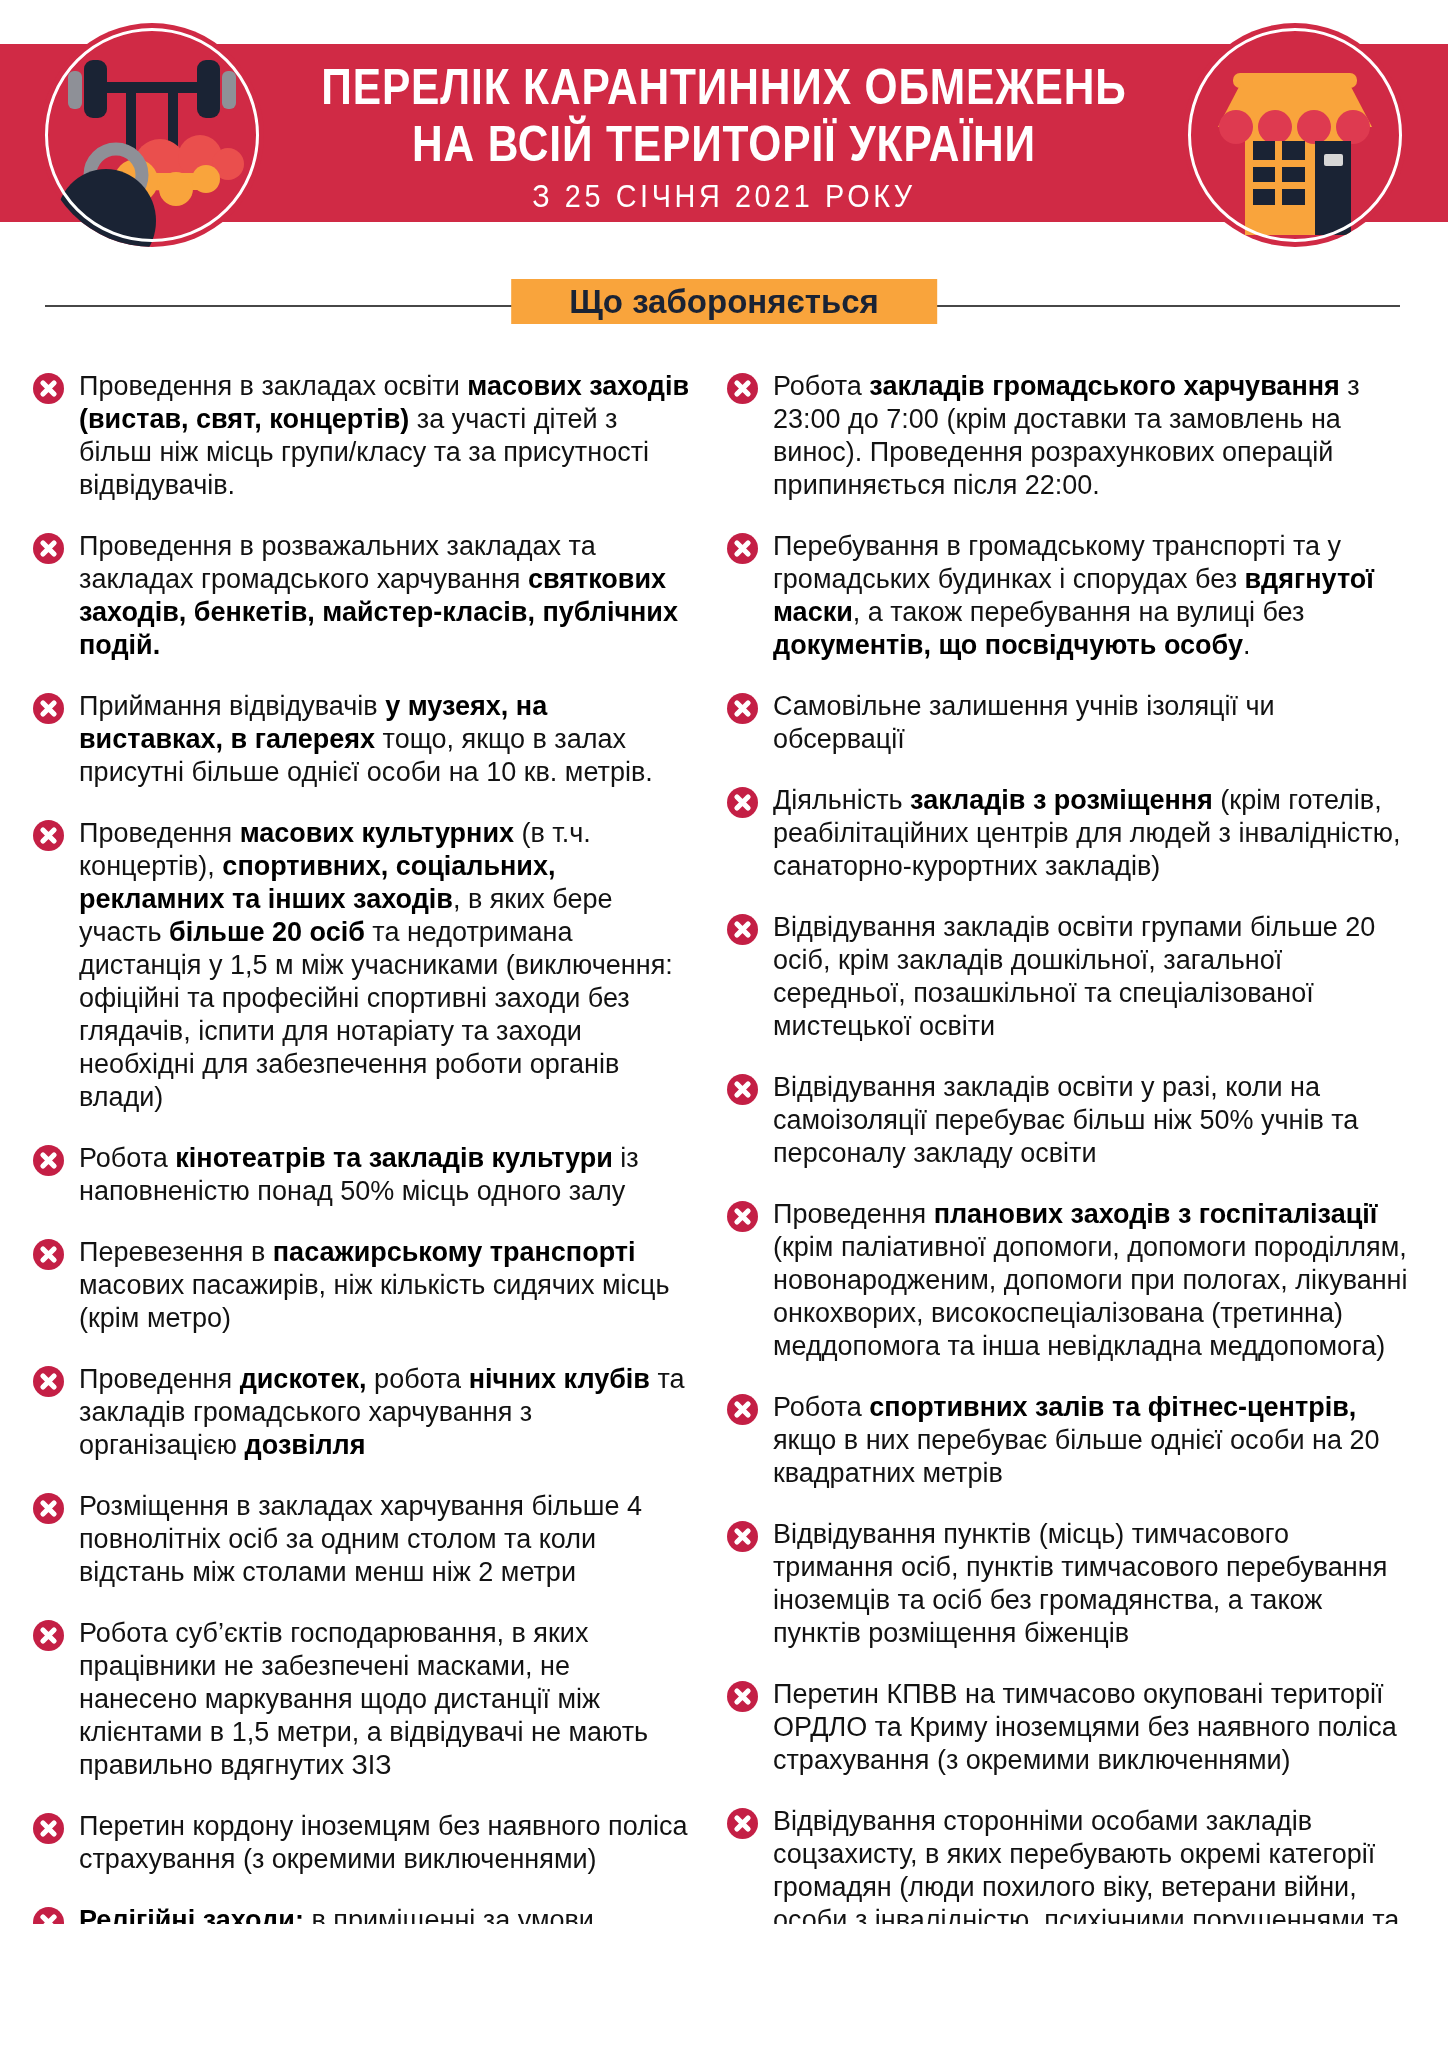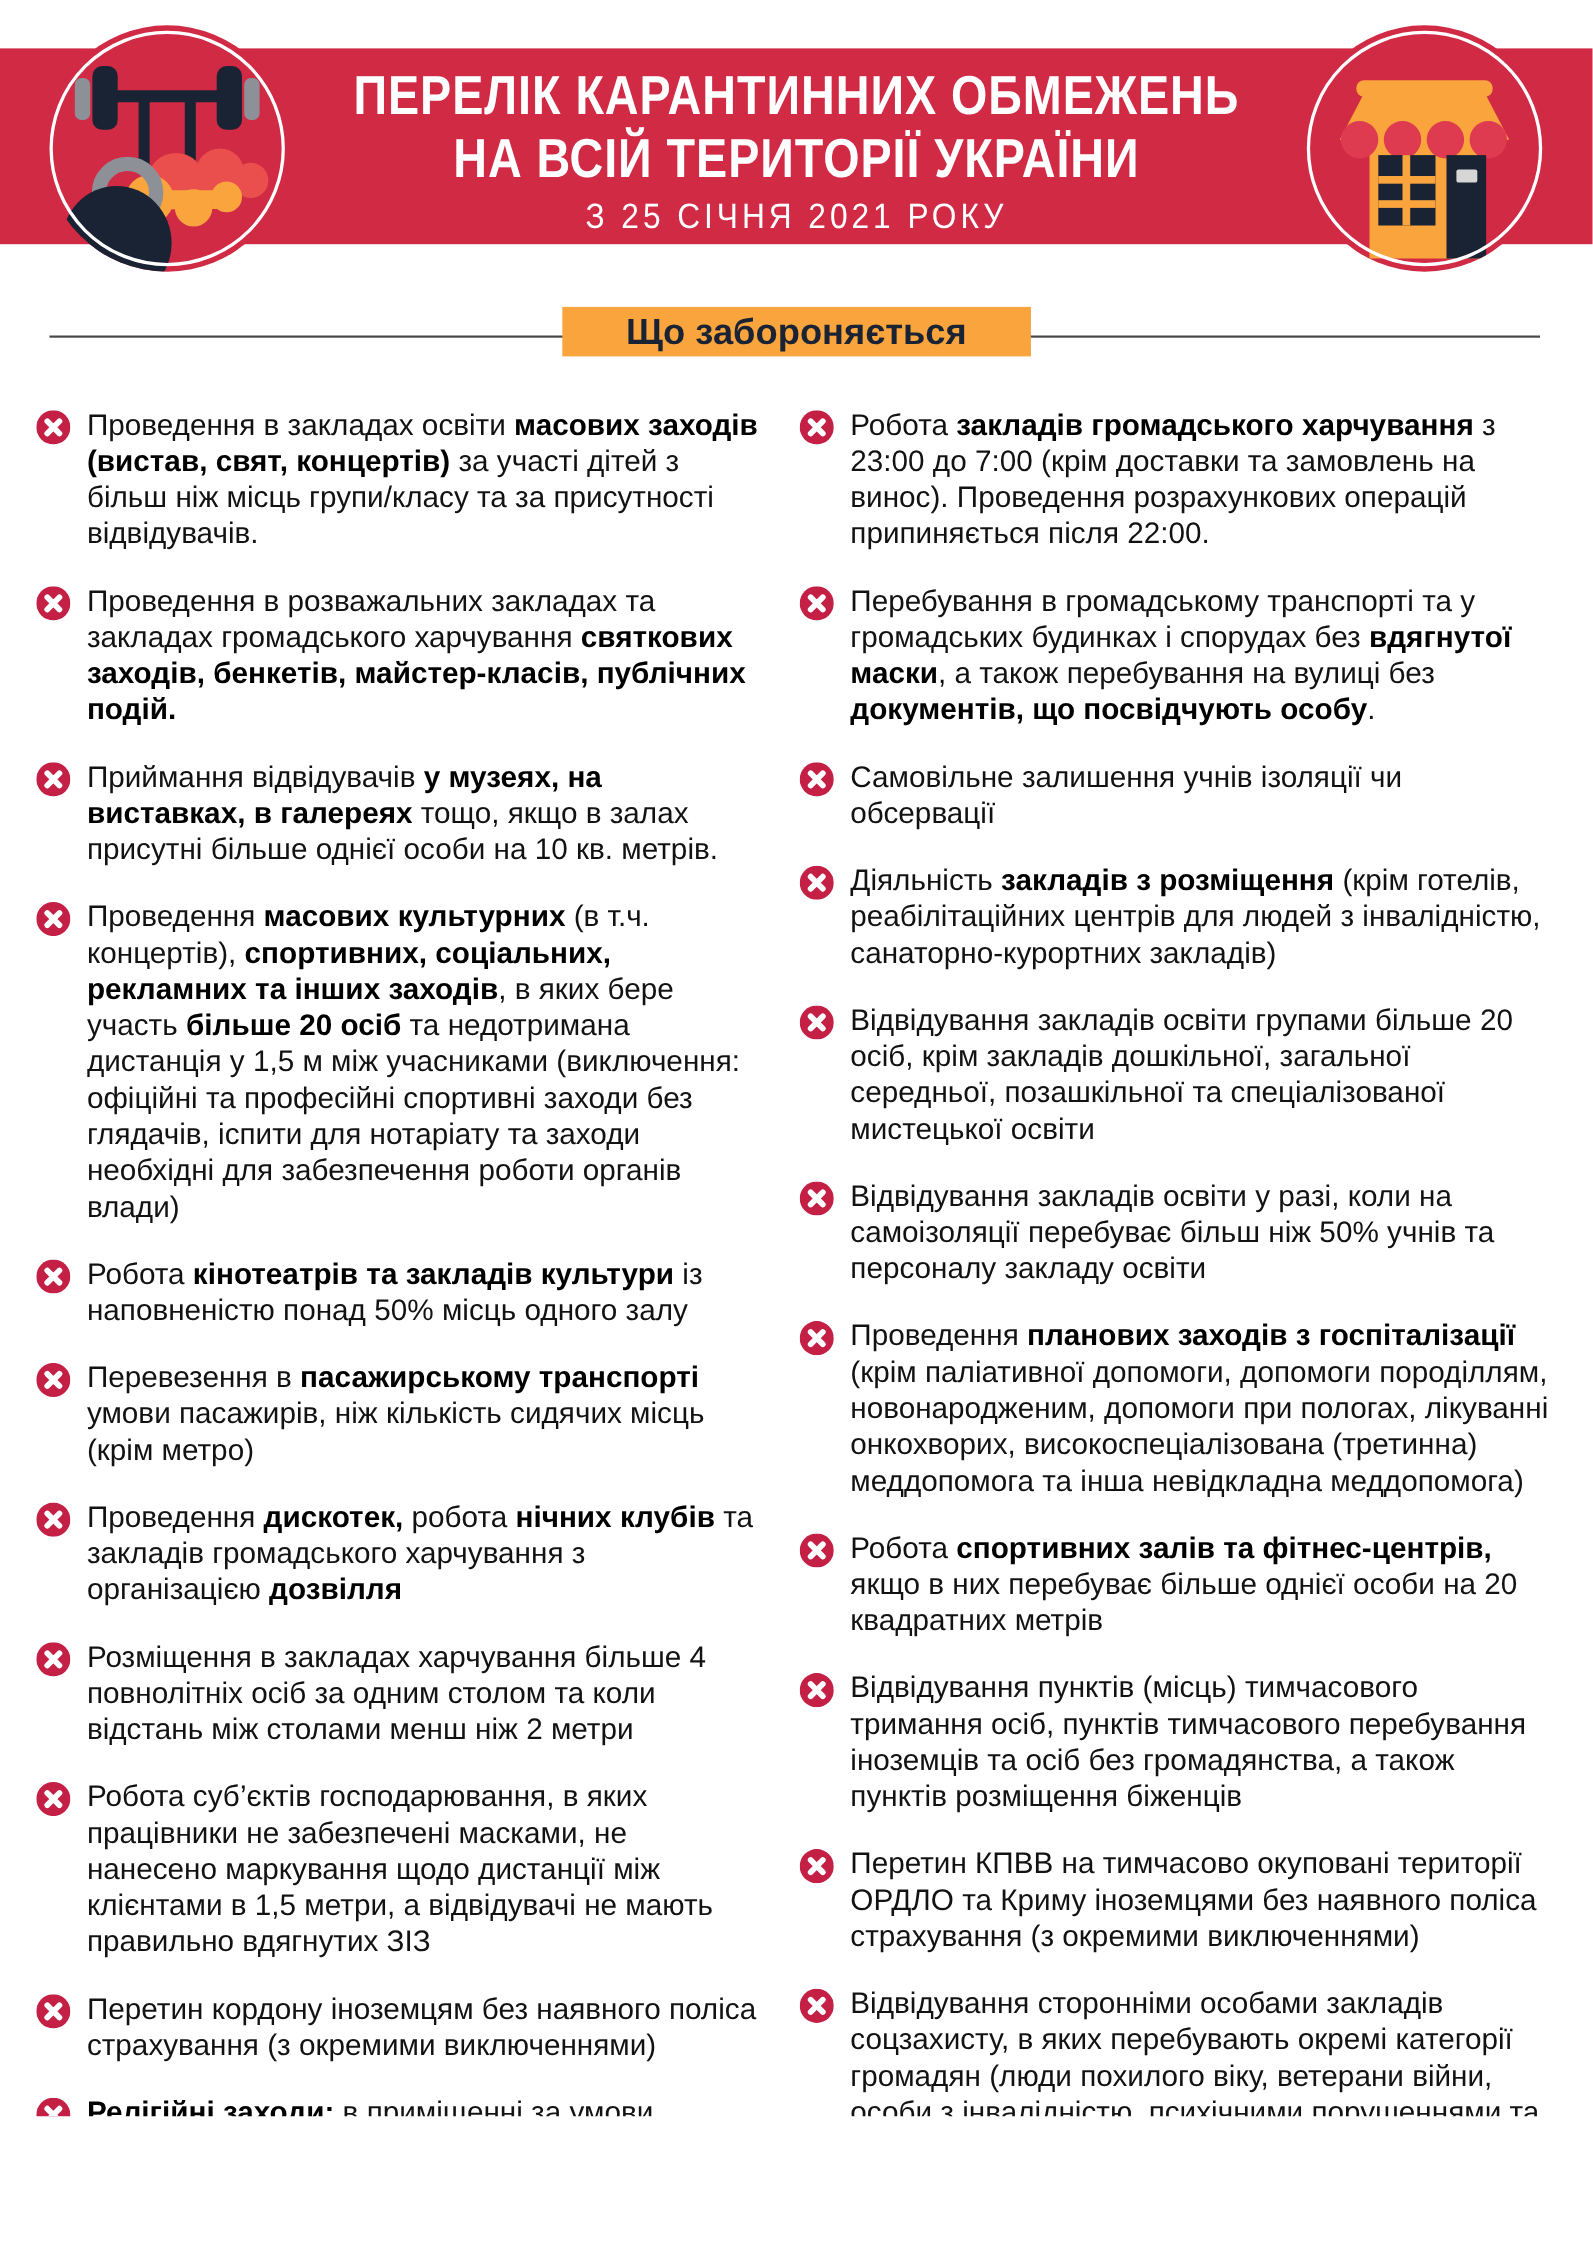--- a/index.html
+++ b/index.html
@@ -154,21 +154,21 @@
           </span>
           <p class="itext"><span>Робота </span><b>кінотеатрів та закладів культури</b><span> із наповненістю понад 50% місць одного залу</span></p>
         </div>
         <div class="item">
           <span class="xicon">
             <svg viewBox="0 0 32 32">
               <circle cx="16" cy="16" r="16" fill="var(--x-icon)"></circle>
               <path d="M10.3 10.3 L21.7 21.7 M21.7 10.3 L10.3 21.7" stroke="#fff" stroke-width="5.4" stroke-linecap="round"></path>
             </svg>
           </span>
-          <p class="itext"><span>Перевезення в </span><b>пасажирському транспорті</b><span> умови пасажирів, ніж кількість сидячих місць (крім метро)</span></p>
+          <p class="itext"><span>Перевезення в </span><b>пасажирському транспорті</b><span> масових пасажирів, ніж кількість сидячих місць (крім метро)</span></p>
         </div>
         <div class="item">
           <span class="xicon">
             <svg viewBox="0 0 32 32">
               <circle cx="16" cy="16" r="16" fill="var(--x-icon)"></circle>
               <path d="M10.3 10.3 L21.7 21.7 M21.7 10.3 L10.3 21.7" stroke="#fff" stroke-width="5.4" stroke-linecap="round"></path>
             </svg>
           </span>
           <p class="itext"><span>Проведення </span><b>дискотек,</b><span> робота </span><b>нічних клубів</b><span> та закладів громадського харчування з організацією </span><b>дозвілля</b></p>
         </div>

